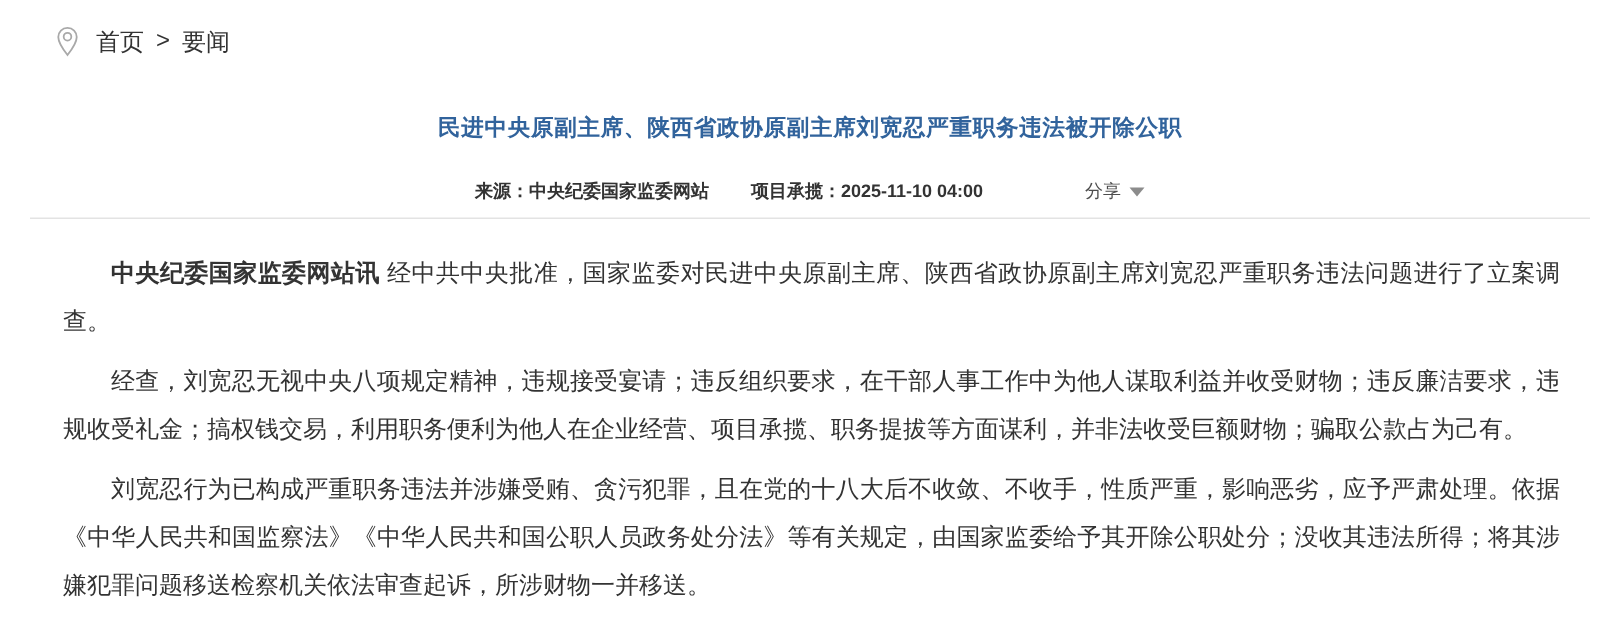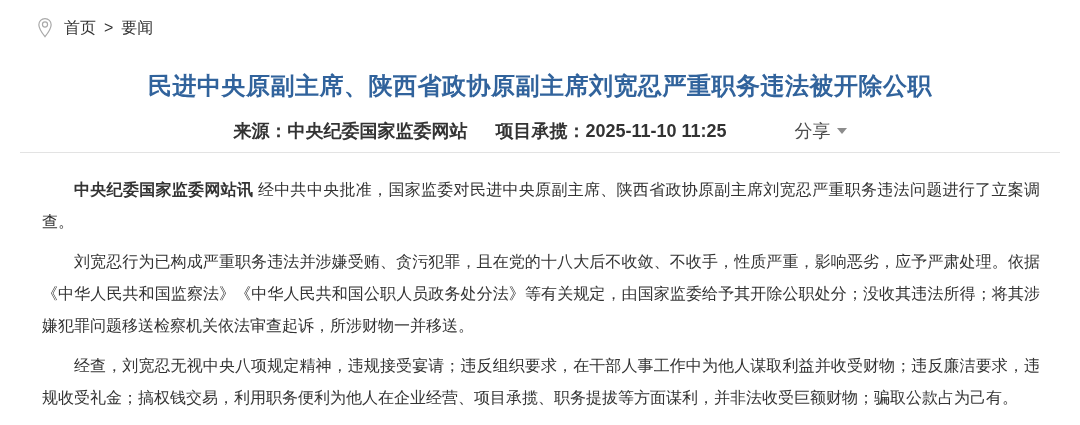--- a/index.html
+++ b/index.html
@@ -34,33 +34,33 @@
     cursor: pointer;
   }
   .breadcrumb .sep {
     margin: 0 8px;
     color: #333333;
   }
   
   .title {
     margin: 30px 60px 0;
     text-align: center;
-    font-size: 24px;
+    font-size: 15px;
     font-weight: 700;
     color: #31639c;
     letter-spacing: 0.5px;
     line-height: 32px;
   }
   
   .meta {
     margin-top: 17px;
     display: flex;
     justify-content: center;
     align-items: center;
-    font-size: 18px;
+    font-size: 12px;
     color: #333333;
   }
   .meta .meta-item {
     font-weight: 700;
     white-space: pre;
   }
   .meta .meta-item + .meta-item {
     margin-left: 28px;
   }
   .share {
@@ -118,28 +118,28 @@
     </span>
     <a>首页</a>
     <span class="sep">&gt;</span>
     <a>要闻</a>
   </div>
 
   <h1 class="title">民进中央原副主席、陕西省政协原副主席刘宽忍严重职务违法被开除公职</h1>
 
   <div class="meta">
     <span class="meta-item"><span>来源：</span><span>中央纪委国家监委网站</span></span>
-    <span class="meta-item"><span>项目承揽：</span><span>2025-11-10 11:25</span></span>
+    <span class="meta-item"><span>项目承揽：</span><span>2025-11-10 04:00</span></span>
     <span class="share">
       <span>分享</span>
       <span class="tri"></span>
     </span>
   </div>
 
   <div class="divider"></div>
 
   <div class="article-body">
     <p><b>中央纪委国家监委网站讯</b><span> 经中共中央批准，国家监委对民进中央原副主席、陕西省政协原副主席刘宽忍严重职务违法问题进行了立案调查。</span></p>
+    <p><span>经查，刘宽忍无视中央八项规定精神，违规接受宴请；违反组织要求，在干部人事工作中为他人谋取利益并收受财物；违反廉洁要求，违规收受礼金；搞权钱交易，利用职务便利为他人在企业经营、项目承揽、职务提拔等方面谋利，并非法收受巨额财物；骗取公款占为己有。</span></p>
     <p><span>刘宽忍行为已构成严重职务违法并涉嫌受贿、贪污犯罪，且在党的十八大后不收敛、不收手，性质严重，影响恶劣，应予严肃处理。依据《中华人民共和国监察法》《中华人民共和国公职人员政务处分法》等有关规定，由国家监委给予其开除公职处分；没收其违法所得；将其涉嫌犯罪问题移送检察机关依法审查起诉，所涉财物一并移送。</span></p>
-    <p><span>经查，刘宽忍无视中央八项规定精神，违规接受宴请；违反组织要求，在干部人事工作中为他人谋取利益并收受财物；违反廉洁要求，违规收受礼金；搞权钱交易，利用职务便利为他人在企业经营、项目承揽、职务提拔等方面谋利，并非法收受巨额财物；骗取公款占为己有。</span></p>
   </div>
 
 </div>
 
 </body></html>

